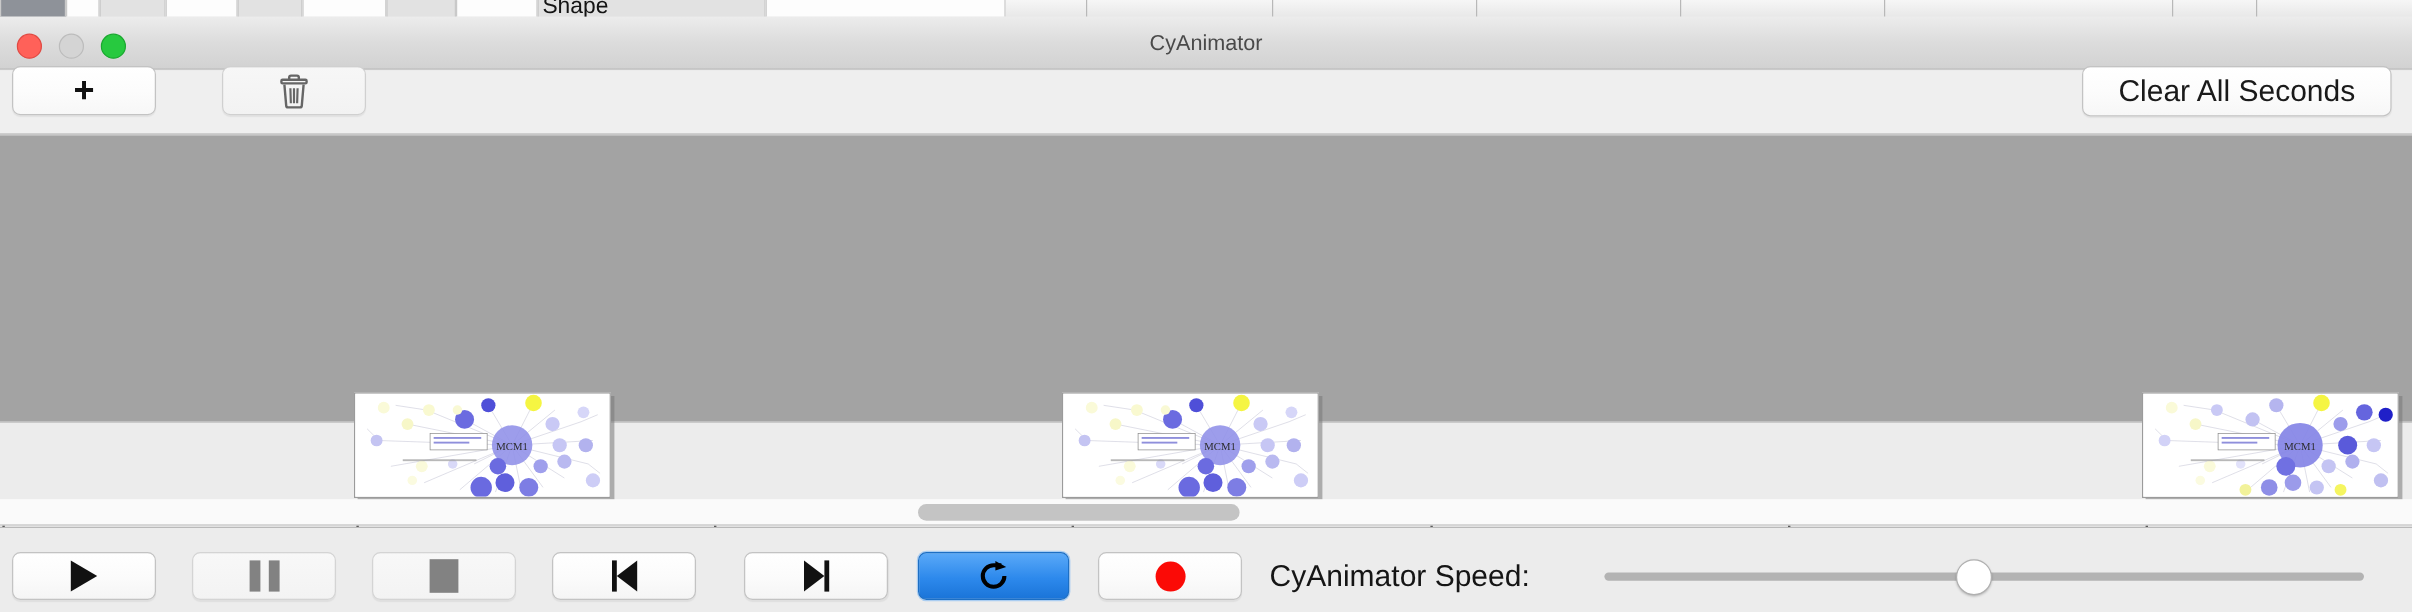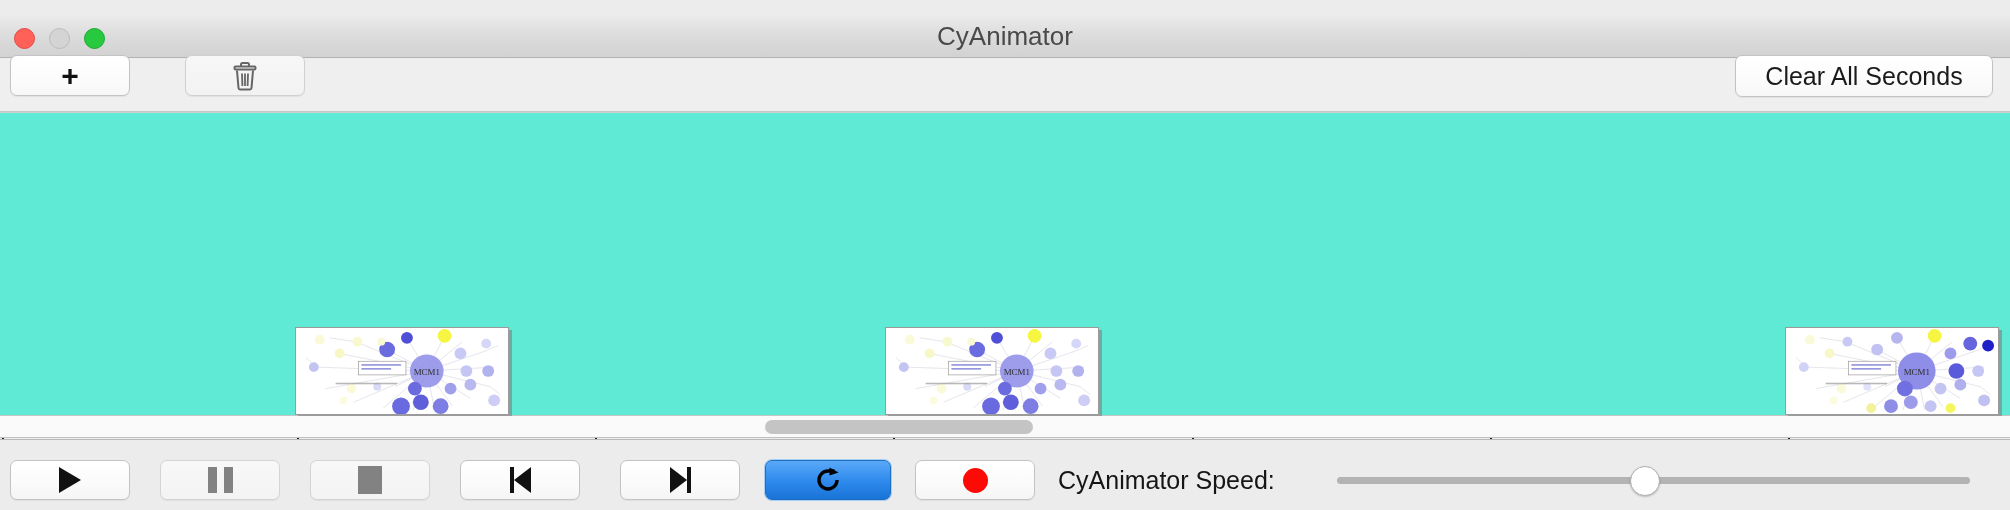--- a/index.html
+++ b/index.html
@@ -41,21 +41,21 @@
     border-bottom: 1px solid #b4b4b4;
   }
   .traffic { position: absolute; top: 14px; display: flex; gap: 14px; }
   .dot { width: 21px; height: 21px; border-radius: 50%; }
   .dot.red    { background: #ff6159; border: 1px solid #e04a43; }
   .dot.yellow { background: #d4d4d4; border: 1px solid #bcbcbc; }
   .dot.green  { background: #27c93f; border: 1px solid #1aa82f; }
   .title-text {
     position: absolute; left: 0; top: 0; width: 2010px; height: 44px;
     line-height: 44px; text-align: center;
-    font-size: 26px; color: #4a4a4a;
+    font-size: 18px; color: #4a4a4a;
   }
 
   
   .toolbar {
     position: absolute; left: 0; top: 59px; width: 2010px; height: 53px;
     background: #efefef; border-bottom: 1px solid #c6c6c6;
   }
   .btn {
     position: absolute;
     background: linear-gradient(to bottom, #ffffff 0%, #fcfcfc 50%, #f7f7f7 100%);
@@ -70,22 +70,22 @@
   }
   .btn-add   { left: 10px;  top: 55px; width: 120px; height: 41px; }
   .btn-del   { left: 185px; top: 55px; width: 120px; height: 41px; }
   .btn-clear { left: 1735px;top: 55px; width: 258px; height: 42px;
                font-size: 25px; color: #1a1a1a; }
 
   .plus-icon { font-size: 30px; font-weight: bold; color: #111; line-height: 1; }
 
   
   .timeline {
-    position: absolute; left: 0; top: 112px; width: 2010px; height: 304px;
-    background: #5eead4; border-bottom: 1px solid #c6c6c6;
+    position: absolute; left: 0; top: 112px; width: 2010px; height: 240px;
+    background: #a3a3a3; border-bottom: 1px solid #c6c6c6;
   }
   .track-sep {
     position: absolute; left: 0; top: 0; width: 2010px; height: 1px; background: #cfcfcf;
   }
 
   
   .frame {
     position: absolute; top: 215px; width: 214px; height: 88px;
     background: #ffffff;
     border: 1px solid #9b9b9b;
@@ -180,20 +180,40 @@
     position: absolute; left: 1630px; top: 466px; width: 30px; height: 30px;
     border-radius: 50%; background: #ffffff; border: 1px solid #b0b0b0;
     box-shadow: 0 1px 2px rgba(0,0,0,0.22);
   }
 </style>
 </head>
 <body>
 
 <div id="app">
 
+  <div class="bg-strip">
+    <div class="bg-tab bg-dark" style="left:0px;   width:55px;"></div>
+    <div class="bg-tab bg-white" style="left:55px;  width:28px;"></div>
+    <div class="bg-tab" style="left:83px;  width:55px;"></div>
+    <div class="bg-tab bg-white" style="left:138px; width:60px;"></div>
+    <div class="bg-tab" style="left:198px; width:54px;"></div>
+    <div class="bg-tab bg-white" style="left:252px; width:70px;"></div>
+    <div class="bg-tab" style="left:322px; width:58px;"></div>
+    <div class="bg-tab bg-white" style="left:380px; width:68px;"></div>
+    <div class="bg-tab" style="left:448px; width:190px;"></div>
+    <div class="bg-tab bg-white" style="left:638px; width:200px;"></div>
+    <div class="bg-tick" style="left:905px;"></div>
+    <div class="bg-tick" style="left:1060px;"></div>
+    <div class="bg-tick" style="left:1230px;"></div>
+    <div class="bg-tick" style="left:1400px;"></div>
+    <div class="bg-tick" style="left:1570px;"></div>
+    <div class="bg-tick" style="left:1810px;"></div>
+    <div class="bg-tick" style="left:1880px;"></div>
+    <div class="bg-text">Shape</div>
+  </div>
 
   <div class="titlebar">
     <div class="title-text">CyAnimator</div>
     <div class="traffic" style="left:14px;">
       <div class="dot red"></div>
       <div class="dot yellow"></div>
       <div class="dot green"></div>
     </div>
   </div>
 

